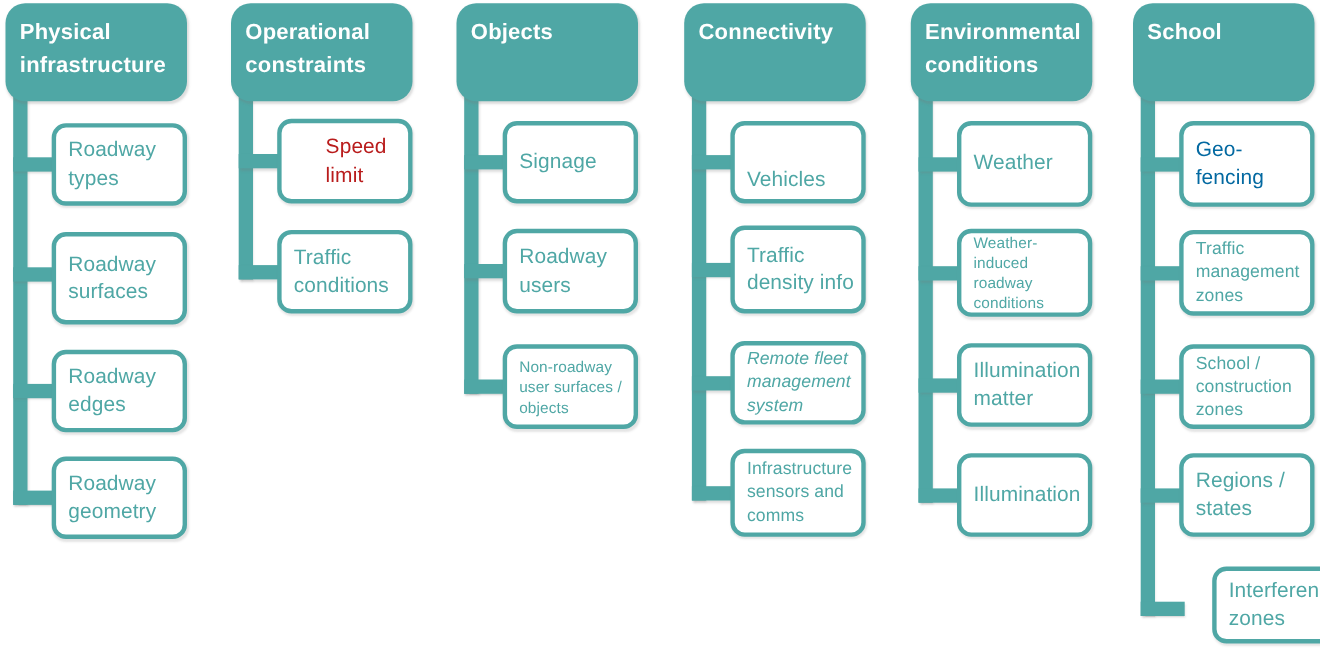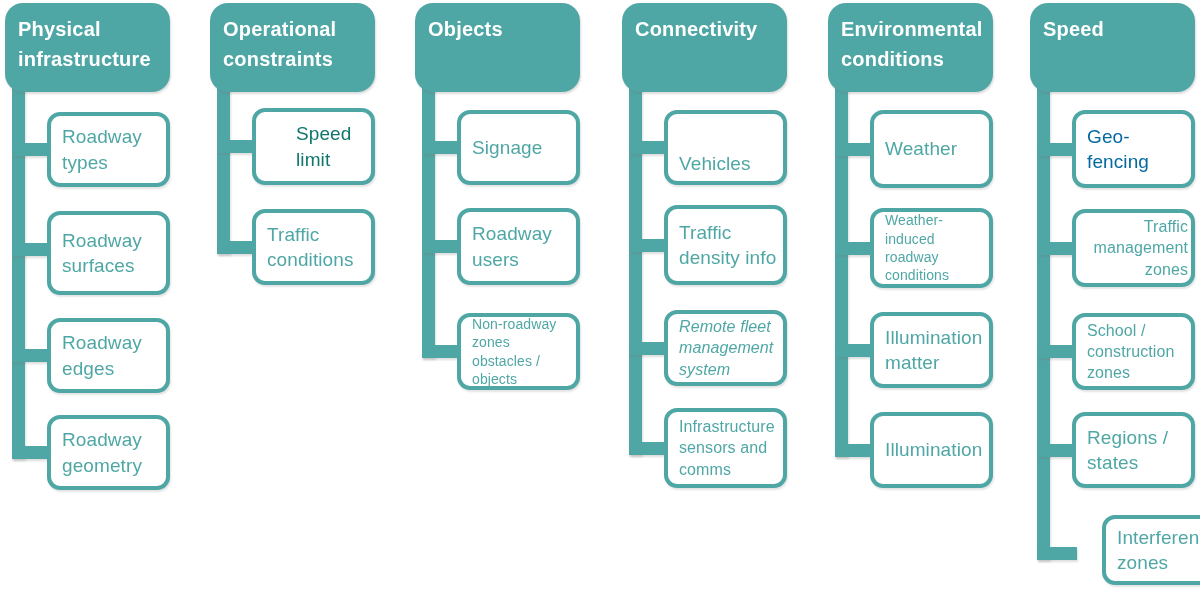--- a/index.html
+++ b/index.html
@@ -82,41 +82,41 @@
       <div class="stub" style="left: 12px; top: 446px; width: 40px; height: 13px; background: rgb(79, 167, 165);"></div>
       <div class="child-box" style="left: 47px; top: 415px; width: 123px; height: 75px; border-color: rgb(79, 167, 165);">
         <span class="child-label lg" style="color: rgb(79, 167, 165);">Roadway geometry</span>
       </div>
     </div>
     <div class="column">
       <div class="trunk" style="left: 217px; top: 55px; width: 13px; height: 198.5px; background: rgb(79, 167, 165);"></div>
       <div class="header-box" style="left: 210px; top: 3px; width: 165px; height: 89px; background: rgb(79, 167, 165);"><span>Operational constraints</span></div>
       <div class="stub" style="left: 217px; top: 140px; width: 40px; height: 13px; background: rgb(79, 167, 165);"></div>
       <div class="child-box" style="left: 252px; top: 108px; width: 123px; height: 77px; border-color: rgb(79, 167, 165);">
-        <span class="child-label lg" style="color: #0f766e; padding-left: 40px;">Speed limit</span>
+        <span class="child-label lg" style="color: #b91c1c; padding-left: 40px;">Speed limit</span>
       </div>
       <div class="stub" style="left: 217px; top: 240.5px; width: 40px; height: 13px; background: rgb(79, 167, 165);"></div>
       <div class="child-box" style="left: 252px; top: 209px; width: 123px; height: 76px; border-color: rgb(79, 167, 165);">
         <span class="child-label lg" style="color: rgb(79, 167, 165);">Traffic conditions</span>
       </div>
     </div>
     <div class="column">
       <div class="trunk" style="left: 422px; top: 55px; width: 13px; height: 303px; background: rgb(79, 167, 165);"></div>
       <div class="header-box" style="left: 415px; top: 3px; width: 165px; height: 89px; background: rgb(79, 167, 165);"><span>Objects</span></div>
       <div class="stub" style="left: 422px; top: 141px; width: 40px; height: 13px; background: rgb(79, 167, 165);"></div>
       <div class="child-box" style="left: 457px; top: 110px; width: 123px; height: 75px; border-color: rgb(79, 167, 165);">
         <span class="child-label lg" style="color: rgb(79, 167, 165);">Signage</span>
       </div>
       <div class="stub" style="left: 422px; top: 240px; width: 40px; height: 13px; background: rgb(79, 167, 165);"></div>
       <div class="child-box" style="left: 457px; top: 208px; width: 123px; height: 77px; border-color: rgb(79, 167, 165);">
         <span class="child-label lg" style="color: rgb(79, 167, 165);">Roadway users</span>
       </div>
       <div class="stub" style="left: 422px; top: 345px; width: 40px; height: 13px; background: rgb(79, 167, 165);"></div>
       <div class="child-box" style="left: 457px; top: 313px; width: 123px; height: 77px; border-color: rgb(79, 167, 165);">
-        <span class="child-label sm" style="color: rgb(79, 167, 165);">Non-roadway zones obstacles / objects</span>
+        <span class="child-label sm" style="color: rgb(79, 167, 165);">Non-roadway user surfaces / objects</span>
       </div>
     </div>
     <div class="column">
       <div class="trunk" style="left: 629px; top: 55px; width: 13px; height: 399.5px; background: rgb(79, 167, 165);"></div>
       <div class="header-box" style="left: 622px; top: 3px; width: 165px; height: 89px; background: rgb(79, 167, 165);"><span>Connectivity</span></div>
       <div class="stub" style="left: 629px; top: 141px; width: 40px; height: 13px; background: rgb(79, 167, 165);"></div>
       <div class="child-box" style="left: 664px; top: 110px; width: 123px; height: 75px; border-color: rgb(79, 167, 165);">
         <span class="child-label lg" style="color: rgb(79, 167, 165); margin-top: 32px;">Vehicles</span>
       </div>
       <div class="stub" style="left: 629px; top: 238.5px; width: 40px; height: 13px; background: rgb(79, 167, 165);"></div>
@@ -147,28 +147,28 @@
       <div class="child-box" style="left: 870px; top: 312px; width: 123px; height: 76px; border-color: rgb(79, 167, 165);">
         <span class="child-label lg" style="color: rgb(79, 167, 165);">Illumination matter</span>
       </div>
       <div class="stub" style="left: 835px; top: 443.5px; width: 40px; height: 13px; background: rgb(79, 167, 165);"></div>
       <div class="child-box" style="left: 870px; top: 412px; width: 123px; height: 76px; border-color: rgb(79, 167, 165);">
         <span class="child-label lg" style="color: rgb(79, 167, 165);">Illumination</span>
       </div>
     </div>
     <div class="column">
       <div class="trunk" style="left: 1037px; top: 55px; width: 13px; height: 505px; background: rgb(79, 167, 165);"></div>
-      <div class="header-box" style="left: 1030px; top: 3px; width: 165px; height: 89px; background: rgb(79, 167, 165);"><span>Speed</span></div>
+      <div class="header-box" style="left: 1030px; top: 3px; width: 165px; height: 89px; background: rgb(79, 167, 165);"><span>School</span></div>
       <div class="stub" style="left: 1037px; top: 142.5px; width: 40px; height: 13px; background: rgb(79, 167, 165);"></div>
       <div class="child-box" style="left: 1072px; top: 110px; width: 123px; height: 78px; border-color: rgb(79, 167, 165);">
         <span class="child-label lg" style="color: #0369a1;">Geo-fencing</span>
       </div>
       <div class="stub" style="left: 1037px; top: 241.5px; width: 40px; height: 13px; background: rgb(79, 167, 165);"></div>
       <div class="child-box" style="left: 1072px; top: 209px; width: 123px; height: 78px; border-color: rgb(79, 167, 165);">
-        <span class="child-label md" style="color: rgb(79, 167, 165); text-align: right;">Traffic management zones</span>
+        <span class="child-label md" style="color: rgb(79, 167, 165);">Traffic management zones</span>
       </div>
       <div class="stub" style="left: 1037px; top: 345px; width: 40px; height: 13px; background: rgb(79, 167, 165);"></div>
       <div class="child-box" style="left: 1072px; top: 313px; width: 123px; height: 77px; border-color: rgb(79, 167, 165);">
         <span class="child-label md" style="color: rgb(79, 167, 165);">School / construction zones</span>
       </div>
       <div class="stub" style="left: 1037px; top: 443.5px; width: 40px; height: 13px; background: rgb(79, 167, 165);"></div>
       <div class="child-box" style="left: 1072px; top: 412px; width: 123px; height: 76px; border-color: rgb(79, 167, 165);">
         <span class="child-label lg" style="color: rgb(79, 167, 165);">Regions / states</span>
       </div>
       <div class="stub" style="left: 1037px; top: 547px; width: 40px; height: 13px; background: rgb(79, 167, 165);"></div>

